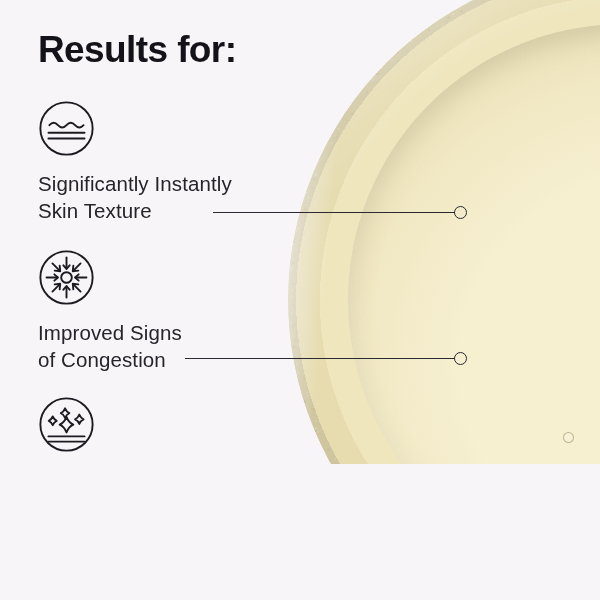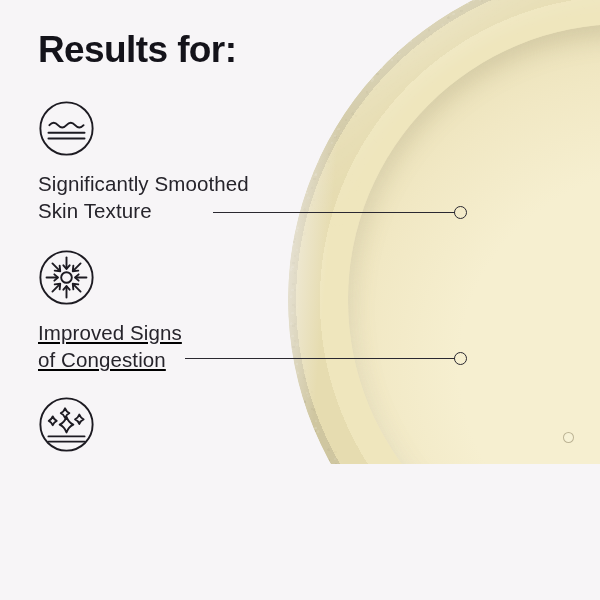--- a/index.html
+++ b/index.html
@@ -113,21 +113,21 @@
   .benefit-icon{
     width:57px;height:57px;display:block;
   }
   .benefit-label{
     margin-top:13px;
     font-size:20.5px;line-height:1.33;
     color:#26242b;font-weight:400;letter-spacing:.1px;
     white-space:pre-line;
   }
   .b1{top:100px;}
-  .b2{top:249px;text-decoration:underline;}
+  .b2{top:249px;}
   .b3{top:396px;}
 
   
   .leader{position:absolute;height:1px;background:#2a2830;}
   .leader-dot{
     position:absolute;width:13px;height:13px;border-radius:50%;
     border:1.5px solid #2a2830;background:transparent;
     box-sizing:border-box;
   }
   .l1{left:213px;top:212px;width:242px;}
@@ -156,21 +156,21 @@
 
   <div class="heading">Results for:</div>
 
   <div class="benefit b1">
     <svg class="benefit-icon" viewBox="0 0 60 60">
       <circle cx="30" cy="30" r="27.5" fill="none" stroke="#1d1b22" stroke-width="2"></circle>
       <path d="M12 26.5 q4.5 -5 9 0 q4.5 5 9 0 q4.5 -5 9 0 q4.5 5 9 0" fill="none" stroke="#1d1b22" stroke-width="2" stroke-linecap="round"></path>
       <line x1="11" y1="34.5" x2="49" y2="34.5" stroke="#1d1b22" stroke-width="2" stroke-linecap="round"></line>
       <line x1="11" y1="40.5" x2="49" y2="40.5" stroke="#1d1b22" stroke-width="2" stroke-linecap="round"></line>
     </svg>
-    <div class="benefit-label">Significantly Smoothed
+    <div class="benefit-label">Significantly Instantly
 Skin Texture</div>
   </div>
 
   <div class="benefit b2">
     <svg class="benefit-icon" viewBox="0 0 60 60">
       <circle cx="30" cy="30" r="27.5" fill="none" stroke="#1d1b22" stroke-width="2"></circle>
       <circle cx="30" cy="30" r="5.6" fill="none" stroke="#1d1b22" stroke-width="2"></circle>
       <g stroke="#1d1b22" stroke-width="2" stroke-linecap="round" stroke-linejoin="round" fill="none">
 
         <line x1="30" y1="9" x2="30" y2="20.5"></line>

